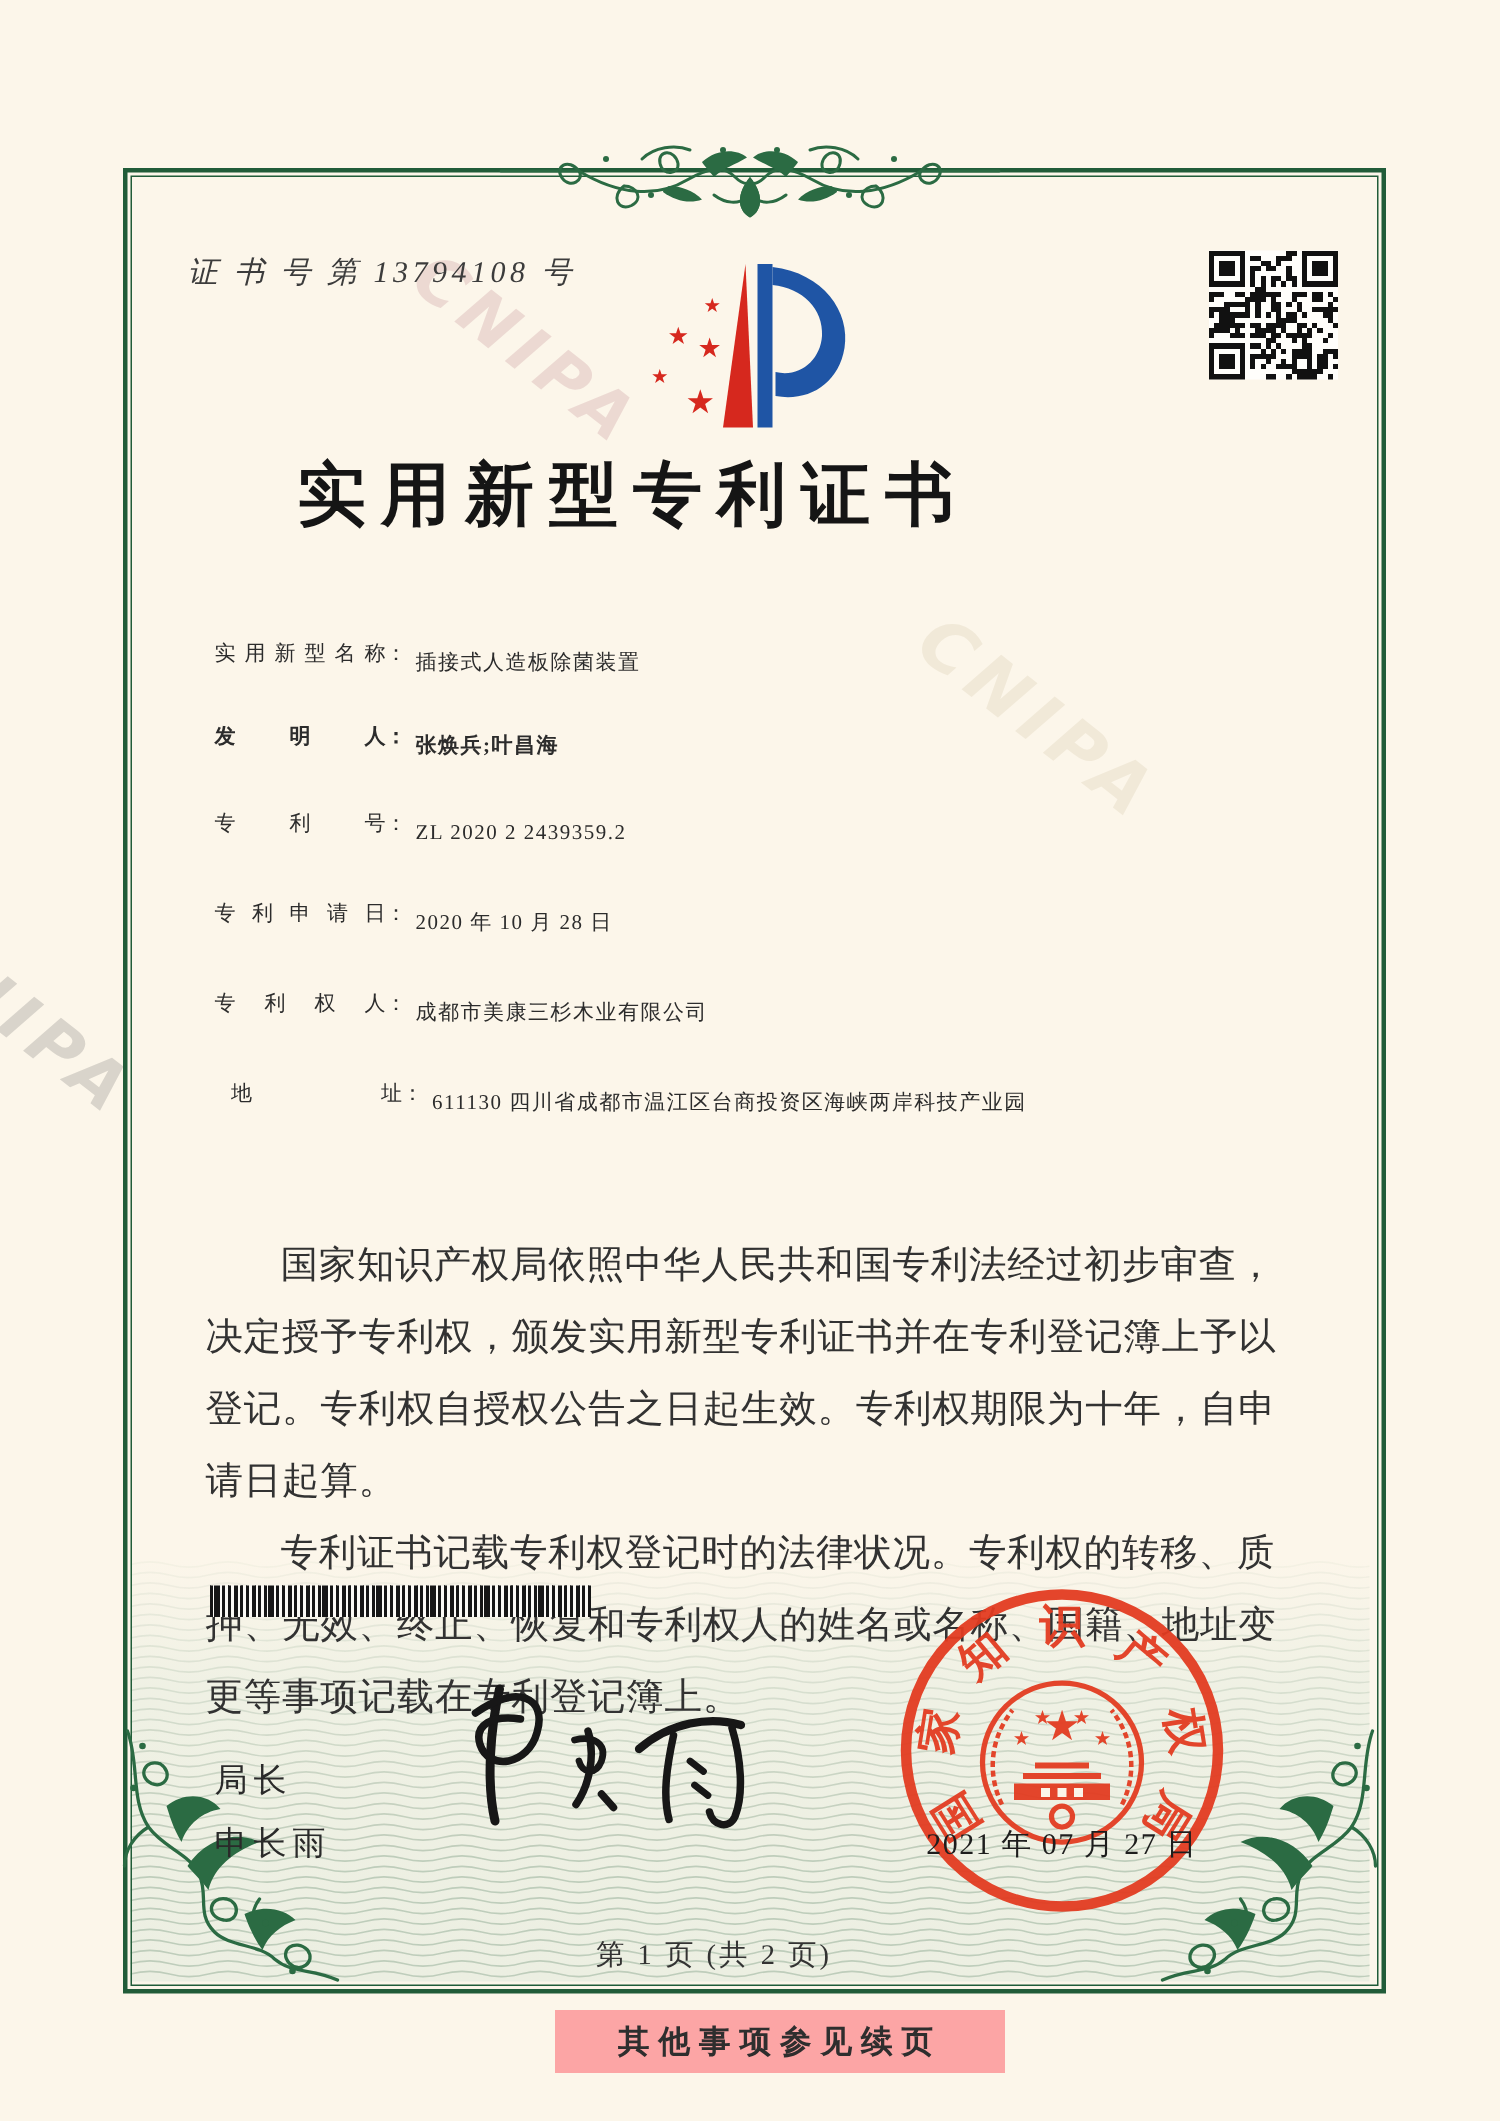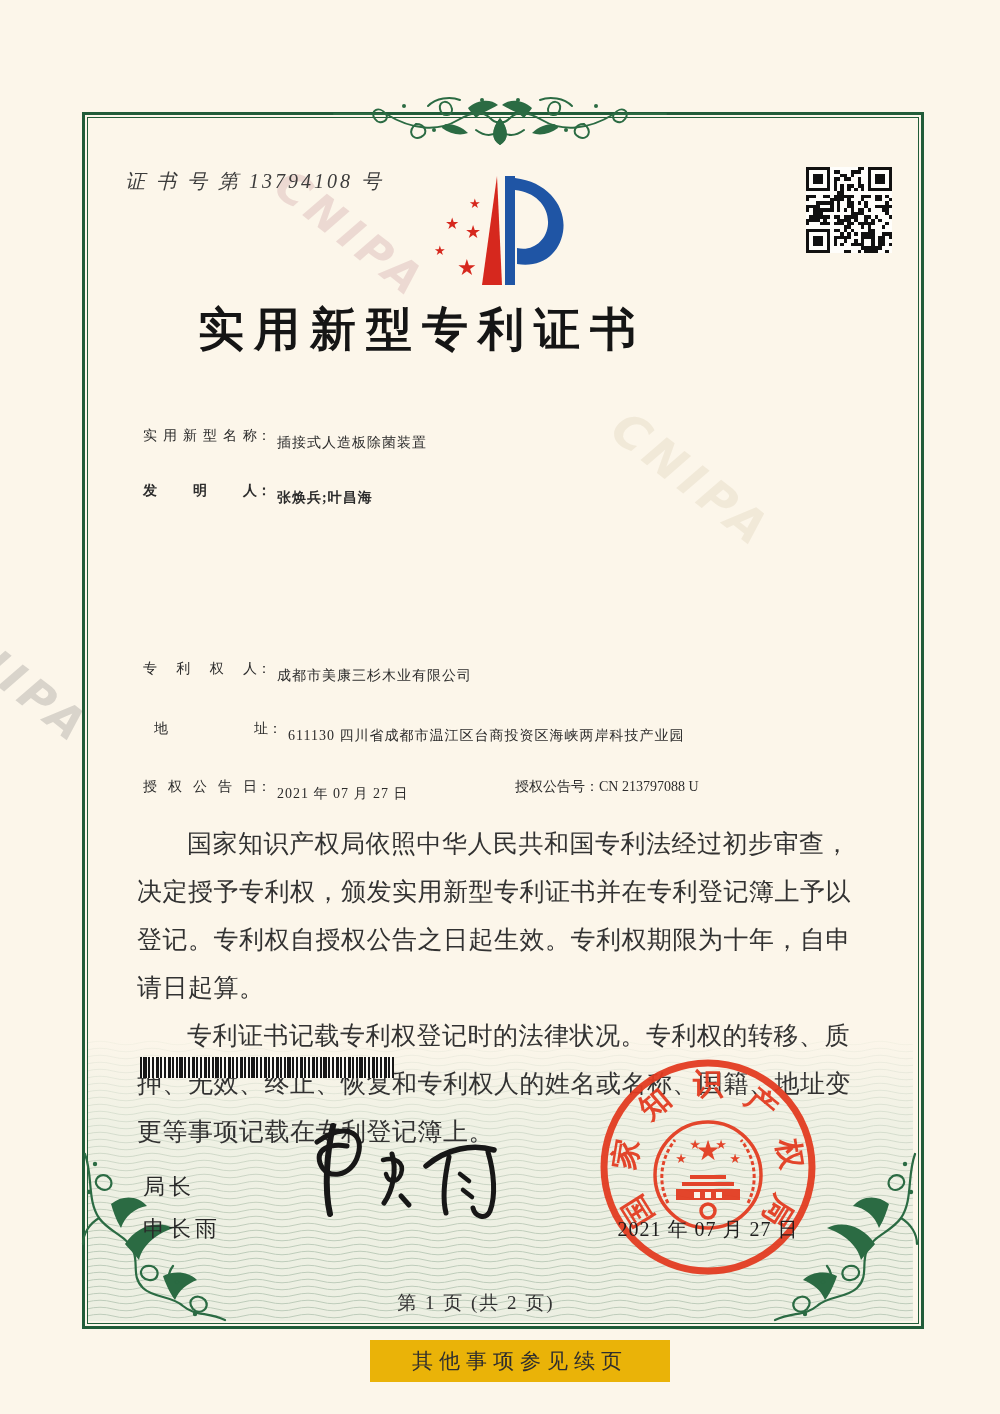--- a/index.html
+++ b/index.html
@@ -57,22 +57,22 @@
 
   
   .seal{position:absolute;left:593px;top:1052px;opacity:.94;}
   .seal-date{position:absolute;left:596px;top:1216px;width:224px;text-align:center;
              font-size:20px;color:#1d1d1d;letter-spacing:1px;}
 
   
   .page-num{position:absolute;left:0;top:1290px;width:952px;text-align:center;
             font-size:19px;color:#333;letter-spacing:2px;}
   .cont-note-wrap{position:absolute;left:0;top:1340px;width:1040px;text-align:center;}
-  .cont-note{display:inline-block;background:#eab308;padding:7px 42px;font-size:21px;
-             color:#2e2e2e;letter-spacing:6px;}
+  .cont-note{display:inline-block;background:#fca5a5;padding:7px 42px;font-size:21px;
+             color:#2e2e2e;letter-spacing:6px;font-weight:bold;}
 </style>
 </head>
 <body>
 
 <div class="page">
 
   <div class="wm wm1">CNIPA</div>
   <div class="wm wm2">CNIPA</div>
   <div class="wm wm3">CNIPA</div>
 
@@ -503,29 +503,31 @@
   </svg>
 
   <div class="title">实用新型专利证书</div>
 
   <div class="row" style="top:427px;">
     <span class="f-label">实用新型名称</span><span class="f-colon">：</span><span class="f-value">插接式人造板除菌装置</span>
   </div>
   <div class="row" style="top:482px;font-weight:bold;">
     <span class="f-label">发明人</span><span class="f-colon">：</span><span class="f-value">张焕兵;叶昌海</span>
   </div>
+  <div class="row" style="top:540px;">
+    <span class="f-label">专利号</span><span class="f-colon">：</span><span class="f-value">ZL 2020 2 2439359.2</span>
+  </div>
+  <div class="row" style="top:600px;">
+    <span class="f-label">专利申请日</span><span class="f-colon">：</span><span class="f-value">2020 年 10 月 28 日</span>
+  </div>
   <div class="row" style="top:660px;">
     <span class="f-label">专利权人</span><span class="f-colon">：</span><span class="f-value">成都市美康三杉木业有限公司</span>
   </div>
   <div class="row" style="top:720px;margin-left:11px;">
     <span class="f-label">地址</span><span class="f-colon">：</span><span class="f-value">611130 四川省成都市温江区台商投资区海峡两岸科技产业园</span>
-  </div>
-  <div class="row row2col" style="top:778px;">
-    <span class="f-label">授权公告日</span><span class="f-colon">：</span><span class="f-value">2021 年 07 月 27 日</span>
-    <span class="col2"><span>授权公告号</span><span>：</span><span>CN 213797088 U</span></span>
   </div>
 
   <div class="body-text">
     <p>国家知识产权局依照中华人民共和国专利法经过初步审查，决定授予专利权，颁发实用新型专利证书并在专利登记簿上予以登记。专利权自授权公告之日起生效。专利权期限为十年，自申请日起算。</p>
     <p>专利证书记载专利权登记时的法律状况。专利权的转移、质押、无效、终止、恢复和专利权人的姓名或名称、国籍、地址变更等事项记载在专利登记簿上。</p>
   </div>
 
   <div class="barcode"></div>
 
   <div class="signer">

